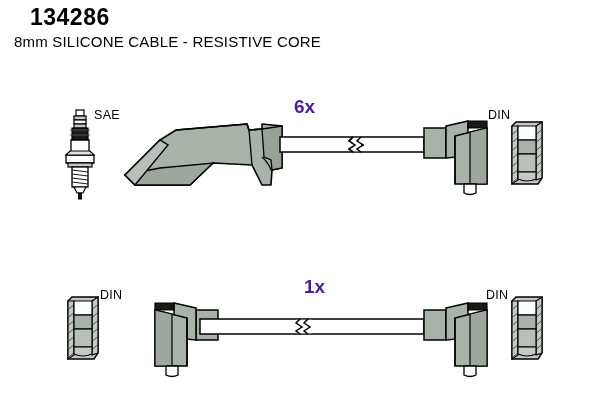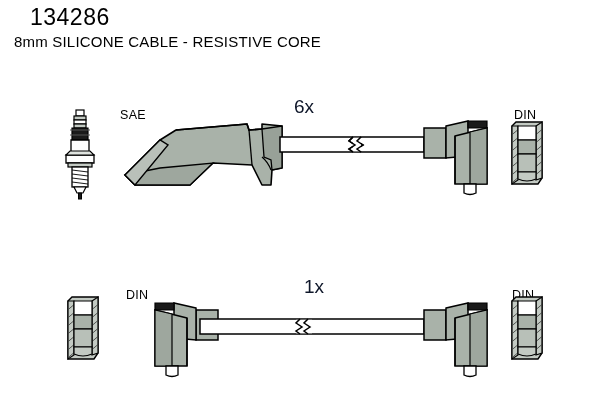--- a/index.html
+++ b/index.html
@@ -4,36 +4,36 @@
 <style>
   html,body{margin:0;padding:0;background:#ffffff;}
   body{
     width:600px;height:400px;position:relative;overflow:hidden;
     font-family:"Liberation Sans", sans-serif;
     background:#ffffff;
   }
 
   .part-number{
     position:absolute;left:30px;top:4px;
-    font-size:23px;font-weight:normal;color:#000;
+    font-size:23px;font-weight:bold;color:#000;
     letter-spacing:0.5px;
   }
   .part-desc{
     position:absolute;left:14px;top:33px;
     font-size:15px;color:#000;letter-spacing:0.2px;
   }
 
   .qty-label{
-    position:absolute;font-size:19px;font-weight:normal;color:#0f172a;
+    position:absolute;font-size:19px;font-weight:bold;color:#4c1d95;
   }
   .qty-6x{left:294px;top:96px;}
   .qty-1x{left:304px;top:276px;}
 
   .text-label{
-    position:absolute;font-size:12.5px;color:#000;letter-spacing:0.3px;margin-left:26px;
+    position:absolute;font-size:12.5px;color:#000;letter-spacing:0.3px;
   }
   .lbl-sae{left:94px;top:108px;}
   .lbl-din-tr{left:488px;top:108px;}
   .lbl-din-bl{left:100px;top:288px;}
   .lbl-din-br{left:486px;top:288px;}
 
   svg.layer{
     position:absolute;left:0;top:0;width:600px;height:400px;
     pointer-events:none;
   }

